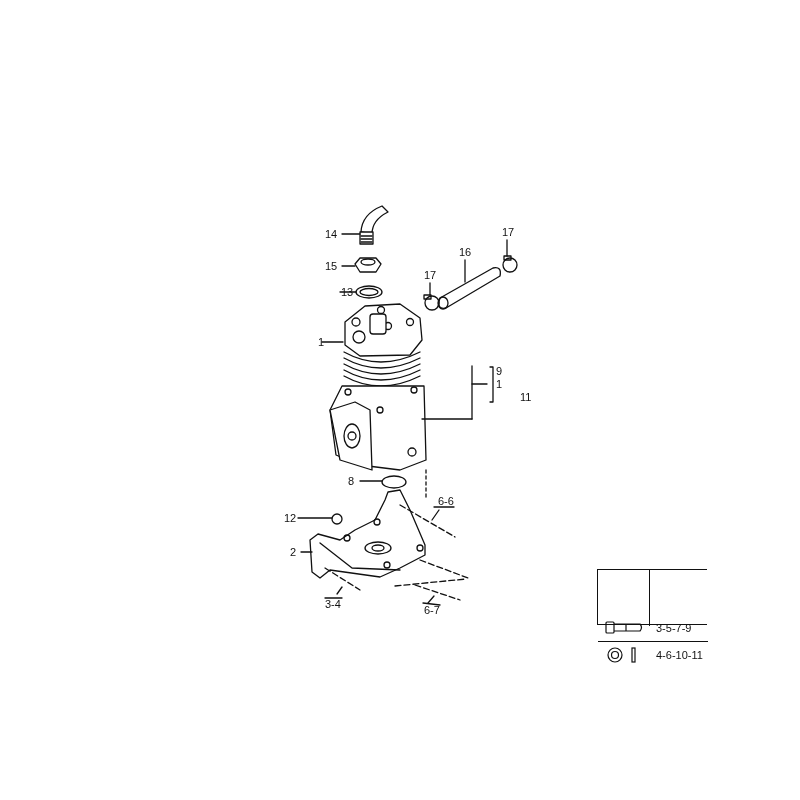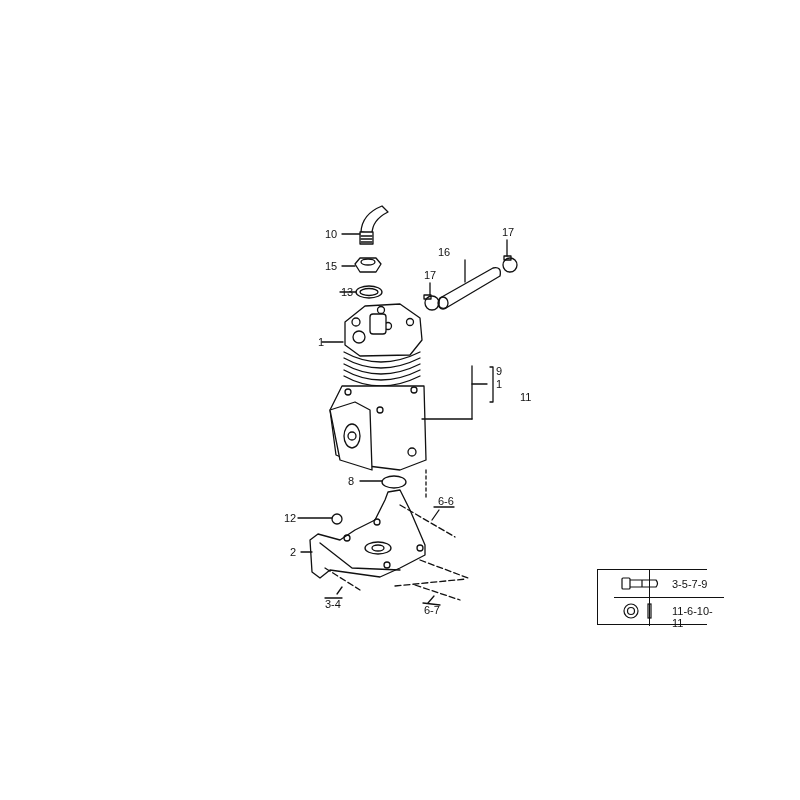--- a/index.html
+++ b/index.html
@@ -1,20 +1,20 @@
 <!DOCTYPE html>
 <html><head>
 <meta charset="utf-8">
 <style>
   html,body{margin:0;padding:0;background:#fff;}
   body{width:800px;height:800px;position:relative;overflow:hidden;font-family:"Liberation Sans",sans-serif;color:#111;}
   #canvas{position:absolute;left:0;top:0;width:800px;height:800px;}
   .lbl{position:absolute;font-size:11px;font-family:"Liberation Sans",sans-serif;color:#111;line-height:11px;white-space:nowrap;}
   .legend{position:absolute;left:597px;top:569px;width:110px;height:56px;border:1.5px solid #111;border-right:none;box-sizing:border-box;}
-  .legend .row{position:absolute;left:16px;width:110px;height:27px;}
+  .legend .row{position:absolute;left:0;width:110px;height:27px;margin-top:44px;}
   .legend .row.r0{top:0;border-bottom:1.5px solid #111;}
   .legend .row.r1{top:27px;}
   .legend .vdiv{position:absolute;left:51px;top:0;width:0;height:56px;border-left:1.5px solid #111;}
   .legend .txt{position:absolute;left:58px;top:8px;font-size:11px;}
   .legend .ico{position:absolute;left:4px;top:3px;width:44px;height:21px;}
 </style>
 </head>
 <body>
 
 <svg id="canvas" viewBox="0 0 800 800" xmlns="http://www.w3.org/2000/svg" fill="none" stroke="#111" stroke-width="1.3" stroke-linecap="round" stroke-linejoin="round">
@@ -115,24 +115,24 @@
   <g>
     <line x1="432" y1="520" x2="439" y2="510"></line>
     <path d="M434 507 H454"></path>
     <line x1="337" y1="594" x2="342" y2="587"></line>
     <path d="M325 598 L342 598"></path>
     <line x1="428" y1="603" x2="434" y2="596"></line>
     <path d="M423 603 L440 605"></path>
   </g>
 </svg>
 
-<span class="lbl" style="left:325px;top:229px">10</span>
+<span class="lbl" style="left:325px;top:229px">14</span>
 <span class="lbl" style="left:325px;top:261px">15</span>
 <span class="lbl" style="left:341px;top:287px">13</span>
-<span class="lbl" style="left:438px;top:247px">16</span>
+<span class="lbl" style="left:459px;top:247px">16</span>
 <span class="lbl" style="left:424px;top:270px">17</span>
 <span class="lbl" style="left:502px;top:227px">17</span>
 <span class="lbl" style="left:318px;top:337px">1</span>
 <span class="lbl" style="left:496px;top:366px">9</span>
 <span class="lbl" style="left:496px;top:379px">1</span>
 <span class="lbl" style="left:520px;top:392px">11</span>
 <span class="lbl" style="left:348px;top:476px">8</span>
 <span class="lbl" style="left:284px;top:513px">12</span>
 <span class="lbl" style="left:290px;top:547px">2</span>
 <span class="lbl" style="left:438px;top:496px">6-6</span>
@@ -147,16 +147,16 @@
       <line x1="24" y1="7" x2="24" y2="14"></line>
     </svg>
     <span class="txt">3-5-7-9</span>
   </div>
   <div class="row r1">
     <svg class="ico" viewBox="0 0 44 21" fill="none" stroke="#111" stroke-width="1.2">
       <circle cx="13" cy="11" r="7"></circle>
       <circle cx="13" cy="11" r="3.5"></circle>
       <rect x="30" y="4" width="3" height="14"></rect>
     </svg>
-    <span class="txt">11-6-10-11</span>
+    <span class="txt">4-6-10-11</span>
   </div>
   <div class="vdiv"></div>
 </div>
 
 </body></html>

